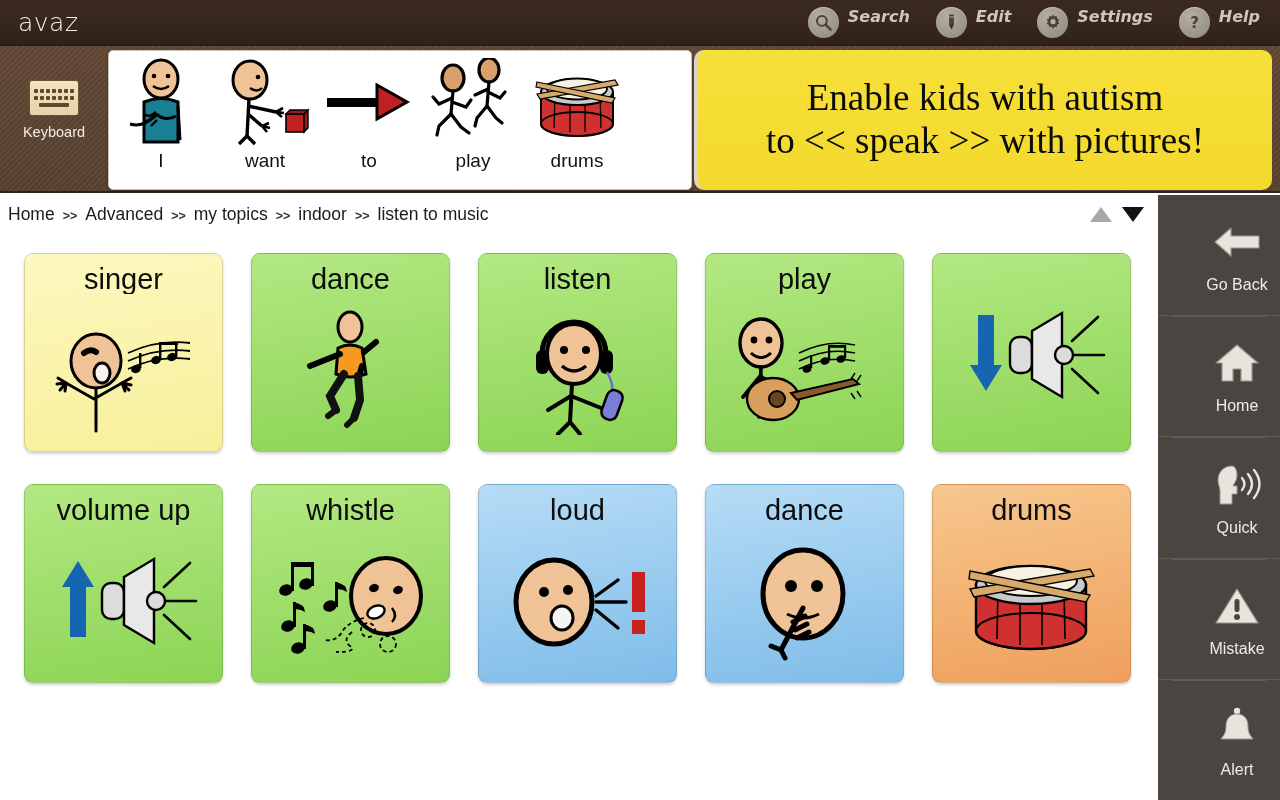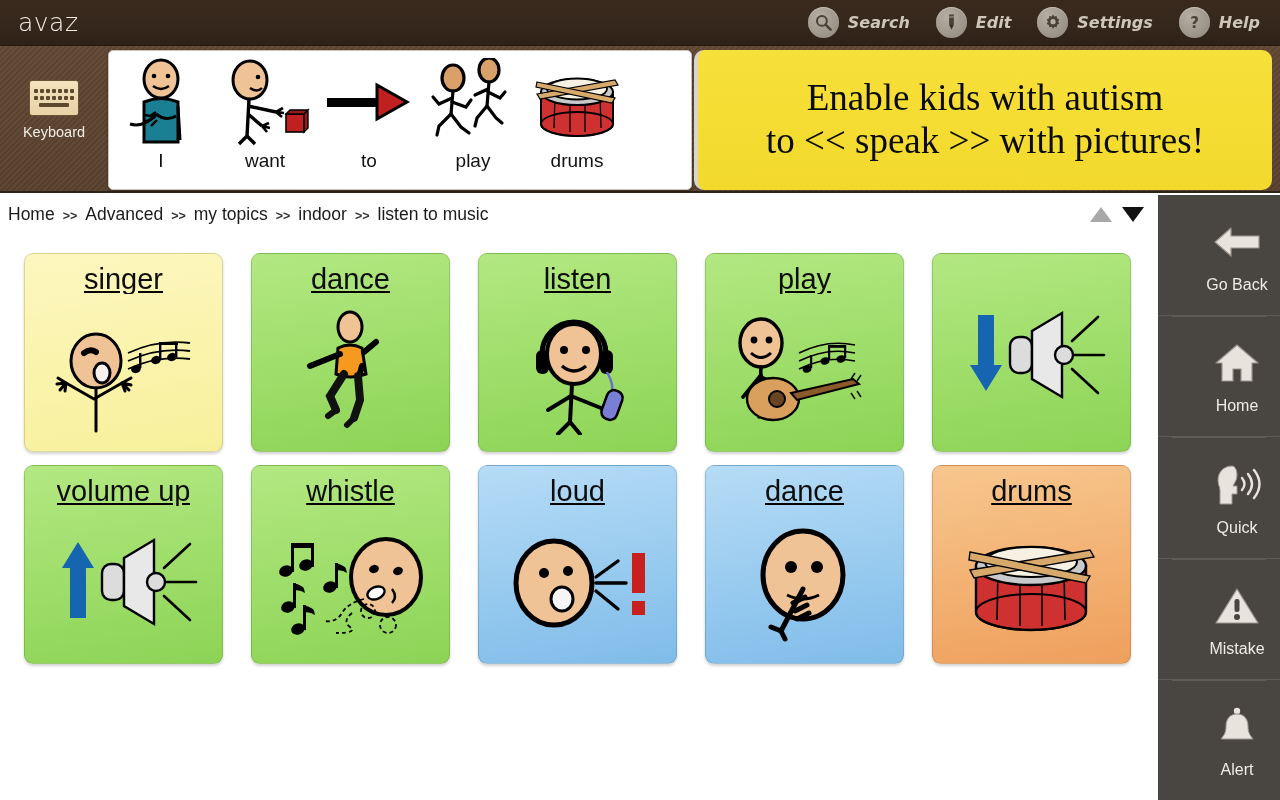--- a/index.html
+++ b/index.html
@@ -20,21 +20,21 @@
   }
   .brand {
     margin-left: 18px; color: #f2ece4; font-size: 25px;
     letter-spacing: .5px; font-weight: 300;
     font-family: "DejaVu Sans", sans-serif;
   }
   .topbar-actions {
     margin-left: auto; display: flex; align-items: center; gap: 26px;
     padding-right: 20px;
   }
-  .taction { display: flex; align-items: center; gap: 9px; cursor: pointer; }
+  .taction { display: flex; align-items: flex-start; gap: 9px; cursor: pointer; }
   .tbadge {
     width: 31px; height: 31px; border-radius: 50%;
     background: radial-gradient(circle at 35% 30%, #b6ada2, #9b9288 70%, #8c837a);
     display: flex; align-items: center; justify-content: center;
     box-shadow: inset 0 1px 1px rgba(255,255,255,.35);
   }
   .tbadge svg { display: block; }
   .tlabel {
     color: #cfc6ba; font-size: 16px; font-style: italic; font-weight: bold;
     font-family: "DejaVu Sans", sans-serif;
@@ -101,21 +101,21 @@
   }
   .tri { width: 0; height: 0; border-left: 11px solid transparent; border-right: 11px solid transparent; cursor: pointer; }
   .tri-up { border-bottom: 15px solid #a8a8a8; }
   .tri-dn { border-top: 15px solid #121212; }
 
   
   .grid {
     position: absolute; left: 0; top: 233px; width: 1158px; height: 567px;
     background: #ffffff; padding: 20px 22px 0 24px;
   }
-  .grid-row { display: flex; gap: 28px; margin-bottom: 13px; text-decoration: underline; }
+  .grid-row { display: flex; gap: 28px; margin-bottom: 32px; }
   .card {
     width: 199px; height: 199px; border-radius: 9px;
     border: 1px solid rgba(0,0,0,.13);
     display: flex; flex-direction: column; align-items: center;
     padding-top: 10px; cursor: pointer;
     box-shadow: 0 2px 3px rgba(0,0,0,.18);
   }
   .card-yellow { background: linear-gradient(170deg, #fdf7c0, #f7f09a); }
   .card-green  { background: linear-gradient(170deg, #b3e882, #8cd455); }
   .card-blue   { background: linear-gradient(170deg, #b6dcf6, #7fbce9); }

